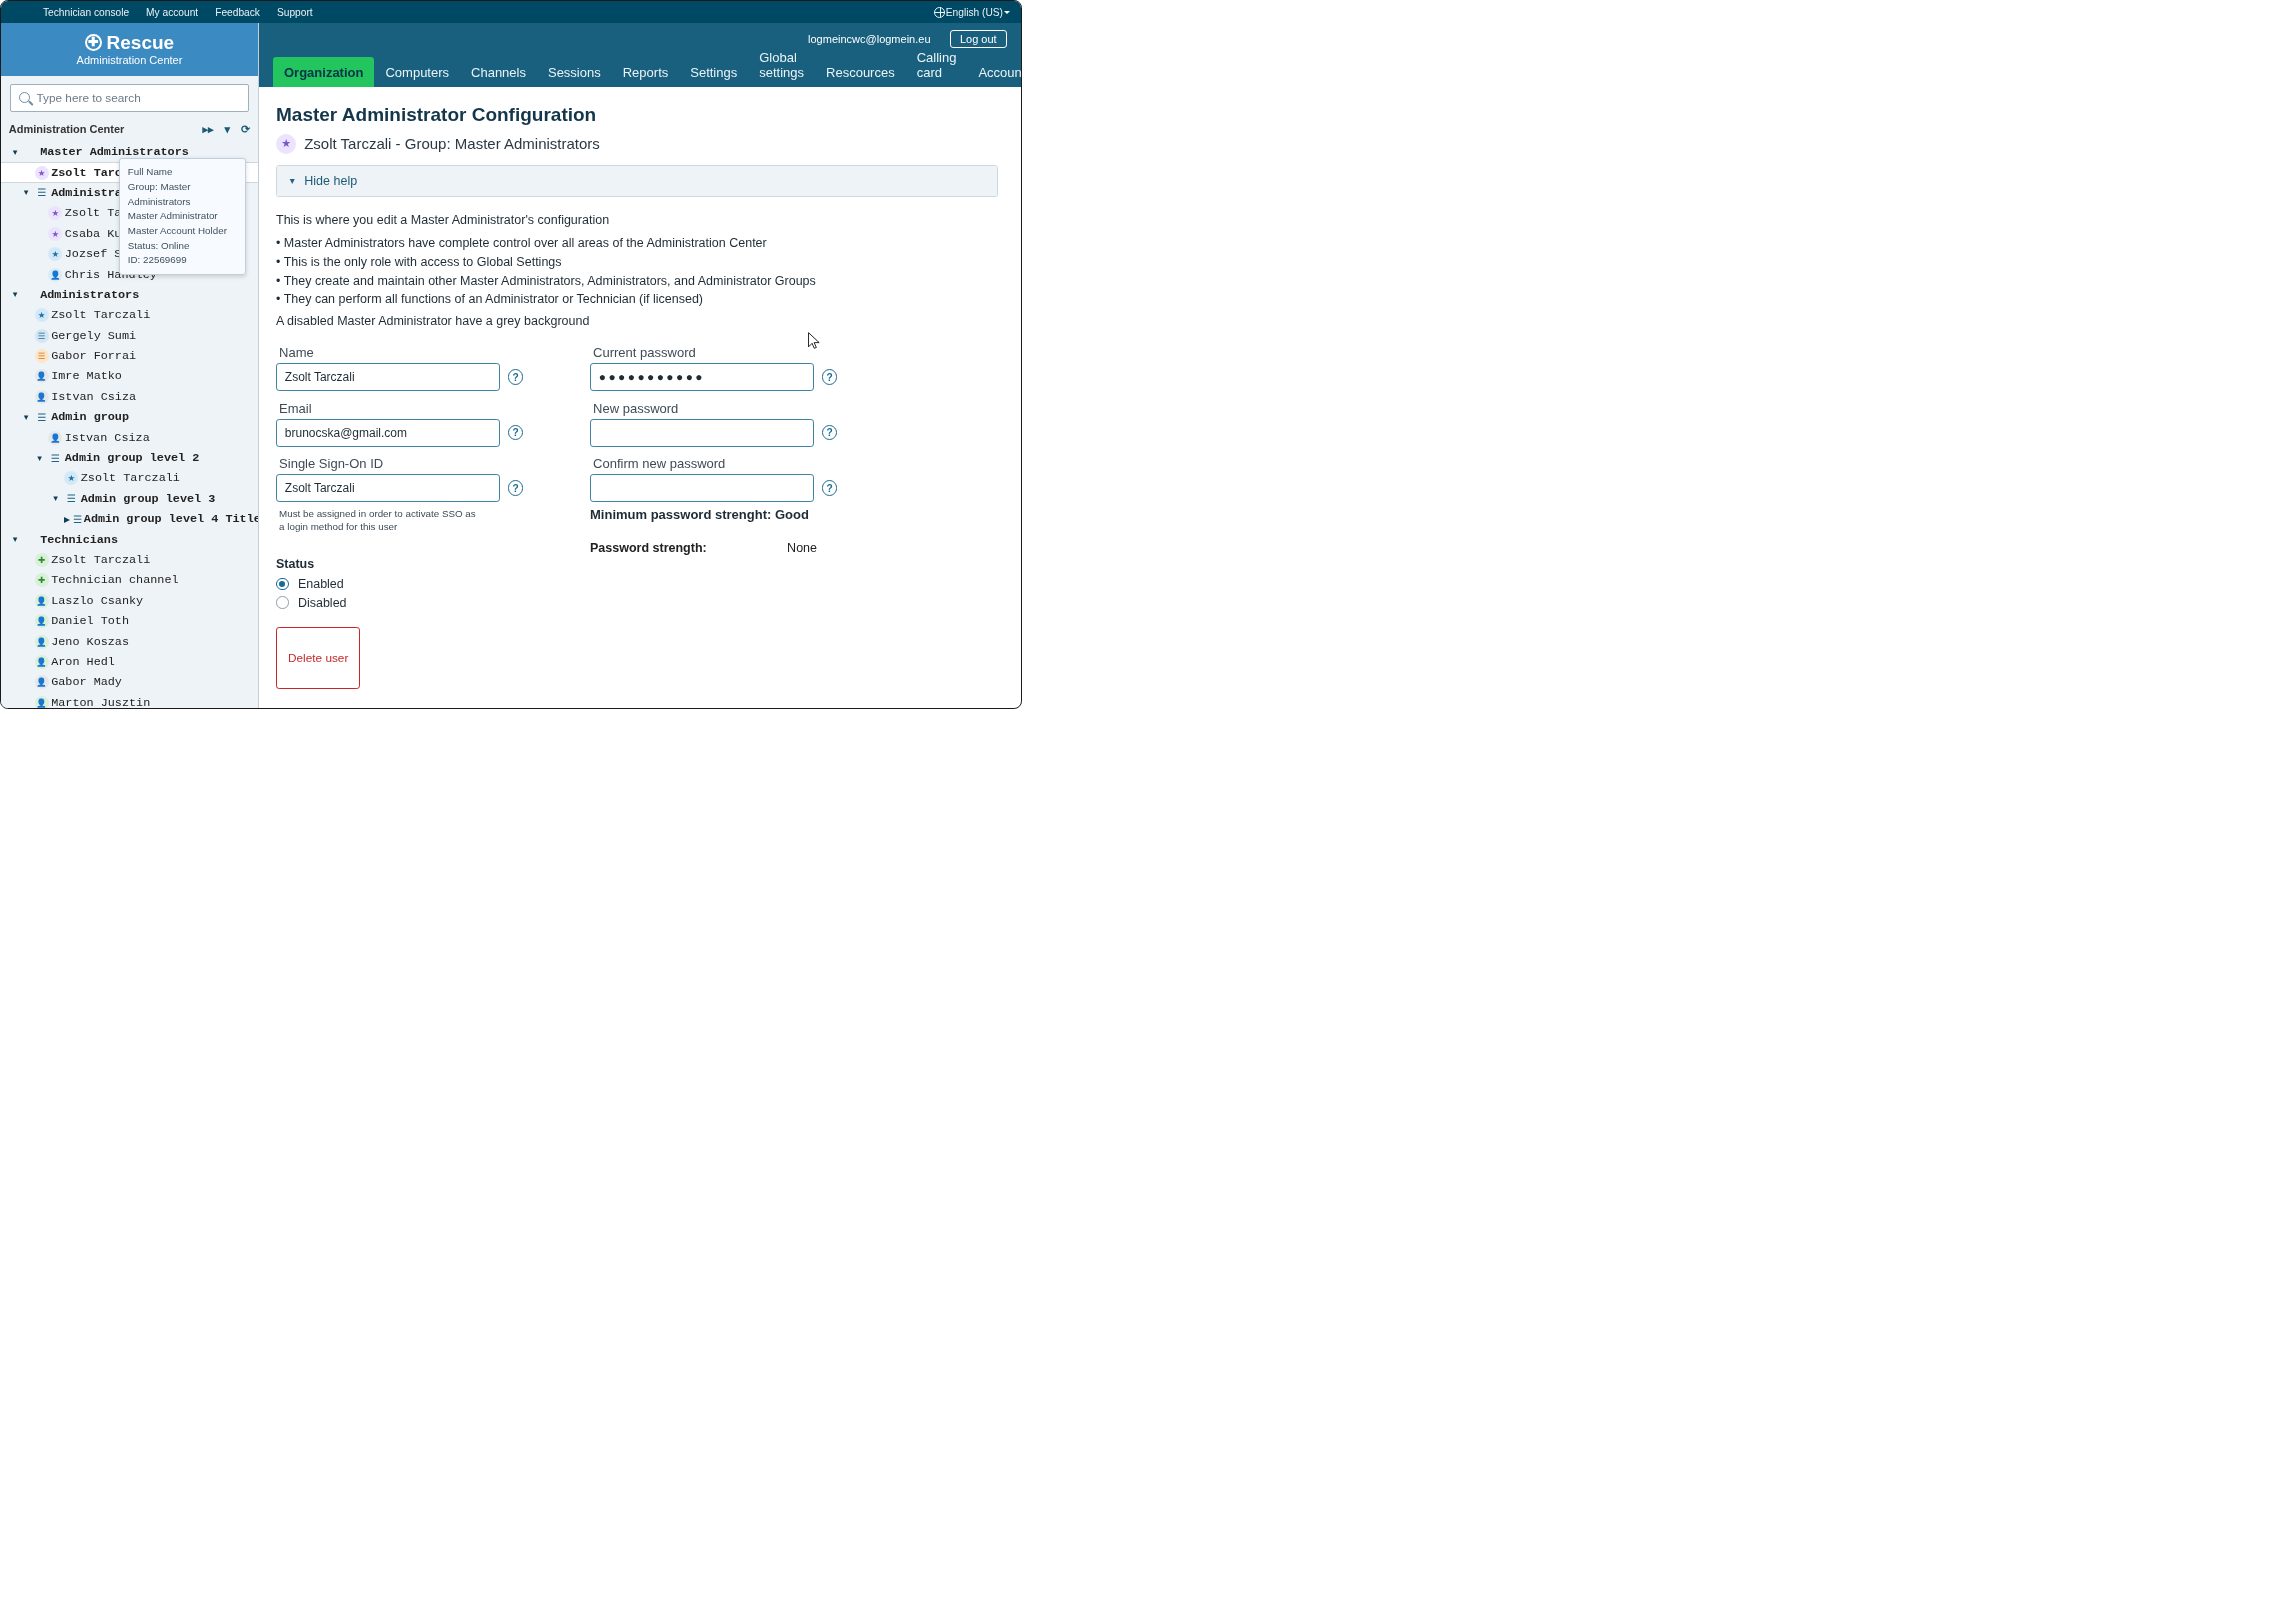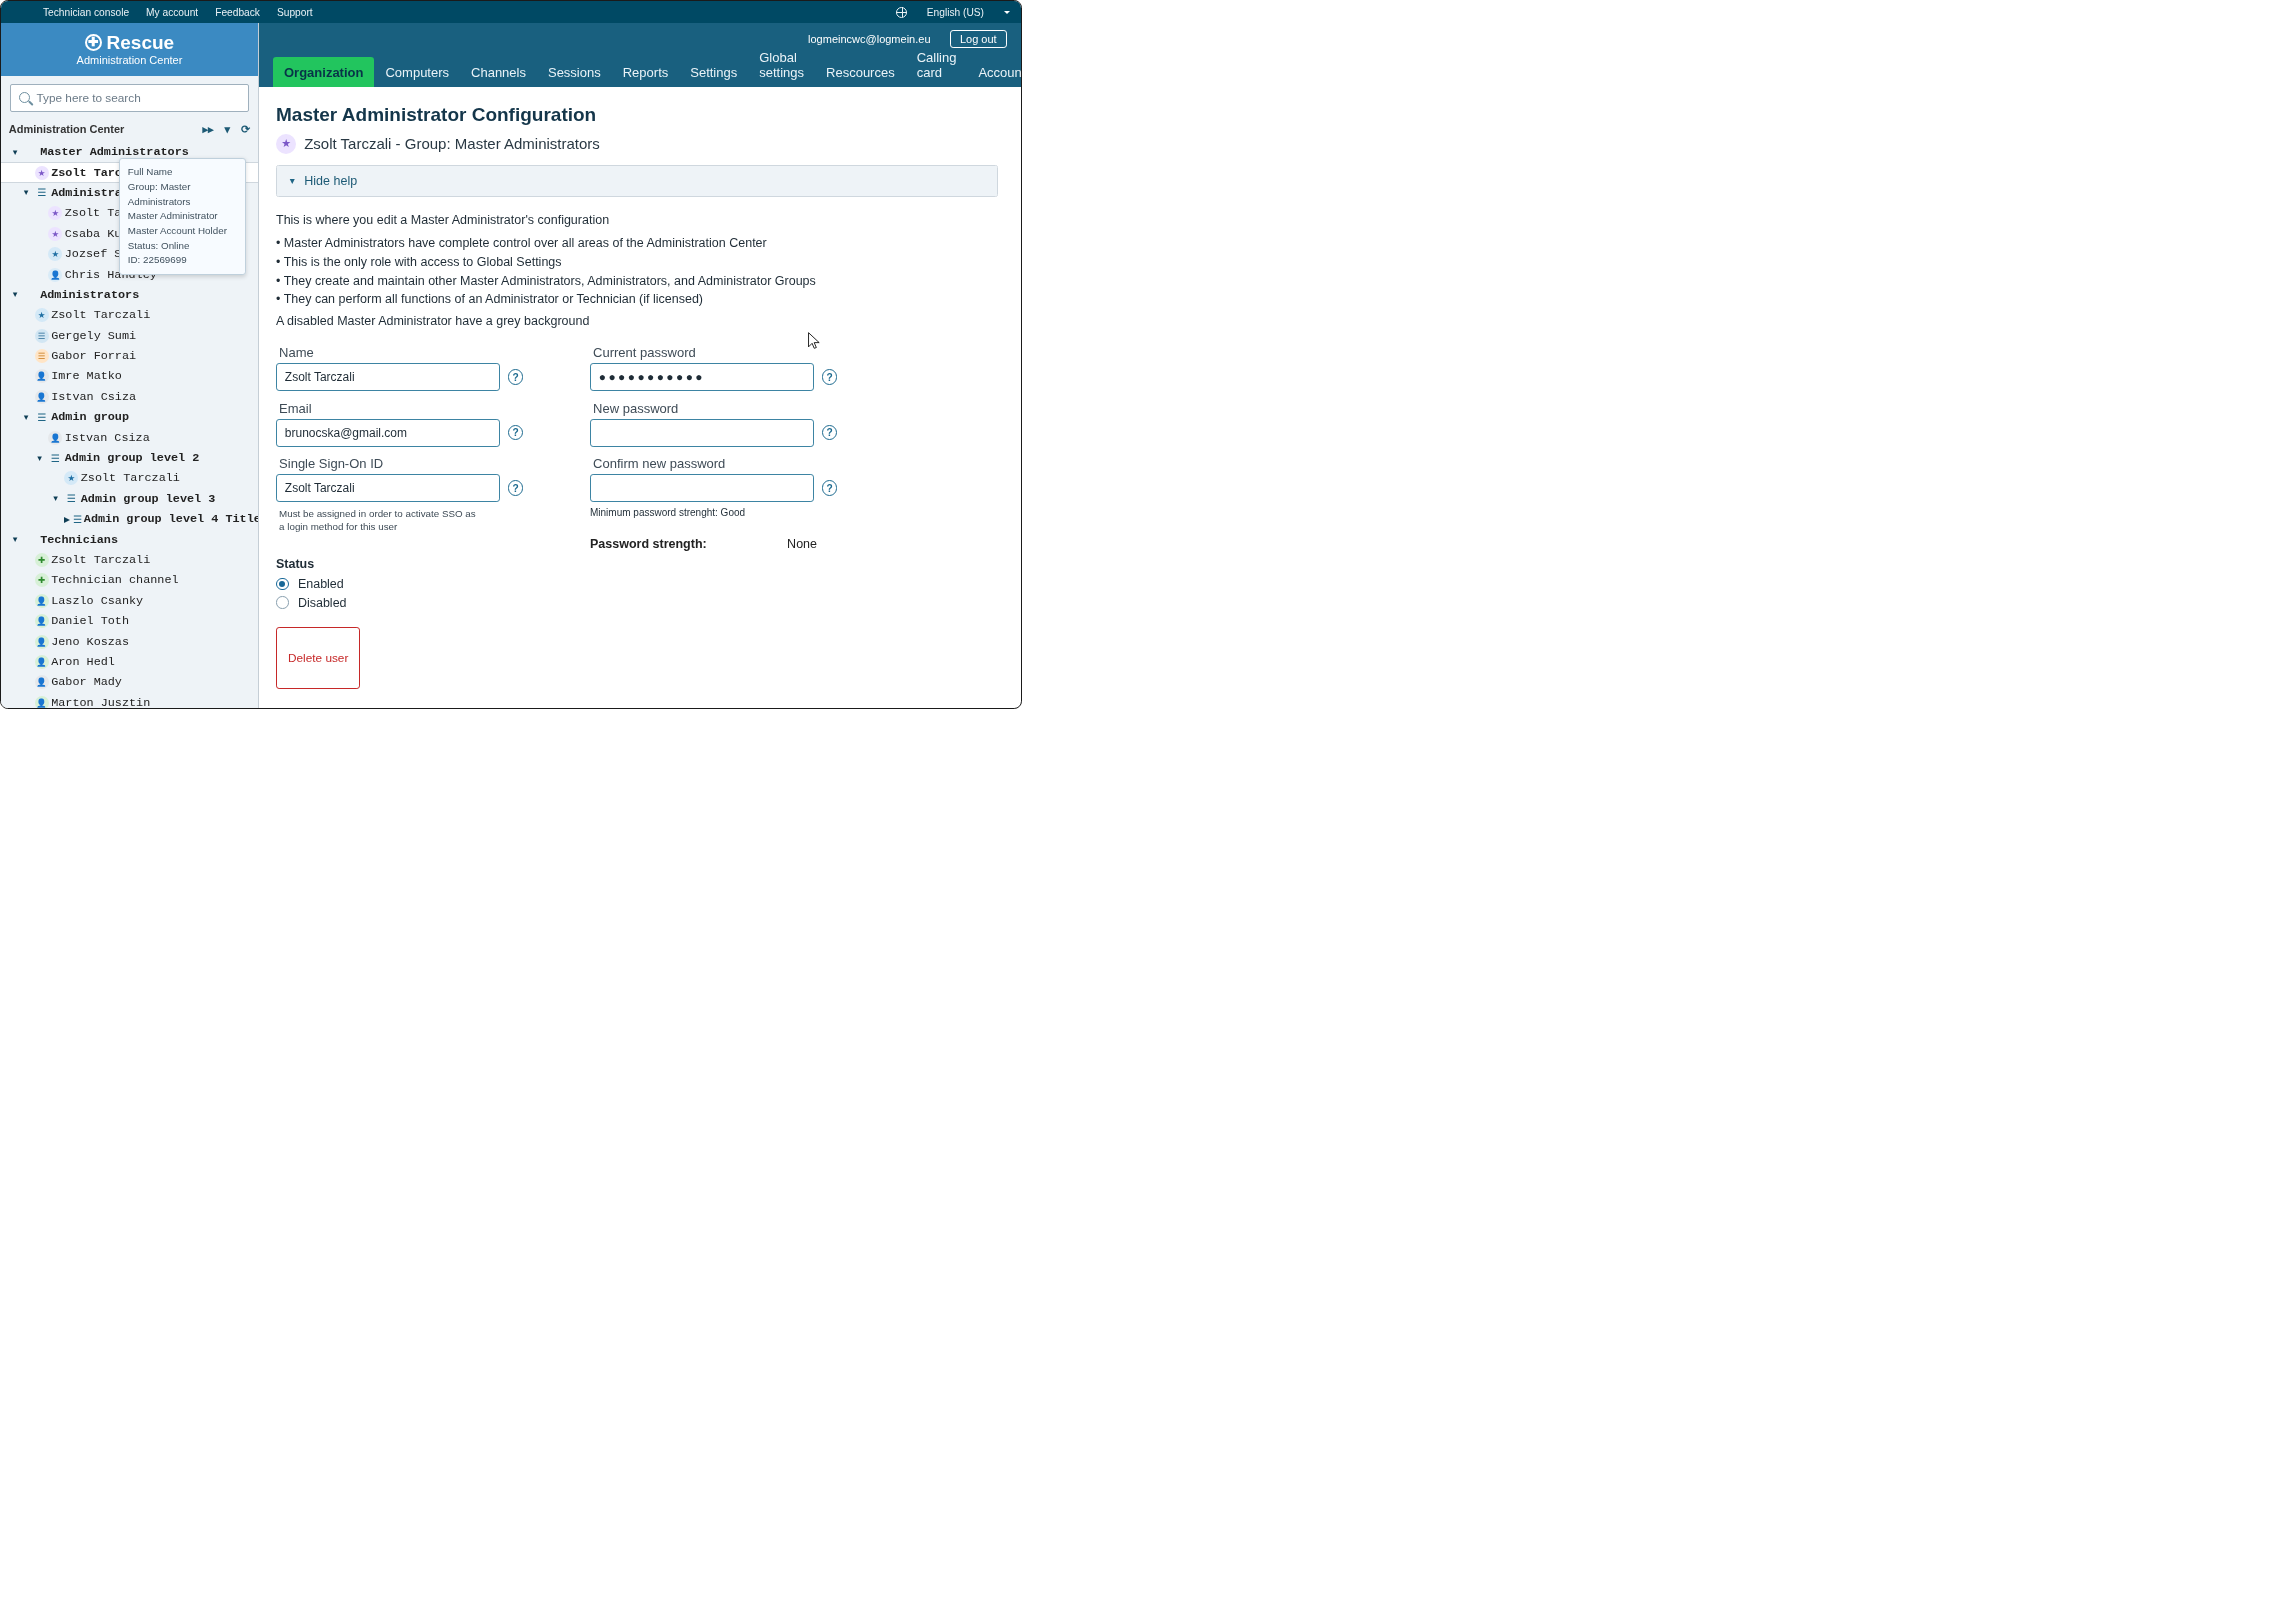--- a/index.html
+++ b/index.html
@@ -40,21 +40,21 @@
   .topbar {
     height: 22px;
     background: var(--top-bar);
     display: flex;
     align-items: center;
     color: #eaf2f6;
     font-size: 10.2px;
     padding: 0 11px;
   }
   .topbar .left { display: flex; gap: 17px; padding-left: 31px;}
-  .topbar .right { margin-left: auto; display: flex; align-items: center; gap: 20px; }
+  .topbar .right { margin-left: auto; display: flex; align-items: center; gap: 1px; }
   .topbar a { color: #eaf2f6; text-decoration: none; cursor: pointer; }
   .globe {
     width: 11px; height: 11px; border: 1.1px solid #eaf2f6; border-radius: 50%;
     position: relative;
   }
   .globe::before, .globe::after { content: ""; position: absolute; background: none; border: 0.8px solid #eaf2f6; }
   .globe::before { left: 4.7px; top: -0.8px; bottom: -0.8px; width: 0; border-width: 0 0.8px 0 0; }
   .globe::after { left: -0.8px; right: -0.8px; top: 4.7px; height: 0; border-width: 0 0 0.8px 0; }
   .caret-down {
     width: 0; height: 0; border: 3.9px solid transparent; border-top-color: #fff; margin-top:3.9px;
@@ -189,21 +189,21 @@
   .field input {
     flex: 0 0 224px; height: 28px; border: 1.2px solid var(--field-border-soft);
     border-radius: 3.1px; padding: 0 7.8px; font-size: 12px; color: #1f2c36; background:#fff;
   }
   .help-ic {
     width: 15.7px; height: 15.7px; border: 1.6px solid #1d6a8f; border-radius: 50%;
     color: #1d6a8f; font-weight: 900; display: inline-flex; align-items:center; justify-content:center;
     font-size: 10.2px; cursor: help;
   }
   .hint { font-size: 9.8px; color: #3e4b56; margin: 4.7px 0 0 3.1px; max-width: 204px; line-height: 1.35;}
-  .strong-hint { font-size: 10px; font-weight: 400; color: #1f2c36; margin: 4.7px 0 0 0;}
+  .strong-hint { font-size: 13px; font-weight: 700; color: #1f2c36; margin: 4.7px 0 0 0;}
   .pw-row { display:flex; justify-content: space-between; margin-top: 19px; font-size:12.5px; font-weight: 700; max-width:227px;}
   .status-block { margin-top: 23.5px; }
   .status-title { font-weight: 700; font-size: 12.5px; color: #1f2c36; margin-bottom: 6.3px;}
   .radio { display: flex; align-items: center; gap: 9.4px; font-size: 12.5px; color: #1f2c36; margin: 4.7px 0;}
   .rb { width: 12.5px; height: 12.5px; border: 1.6px solid #186898; border-radius: 50%; display:inline-flex; align-items:center; justify-content:center;}
   .rb.on::after { content: ""; width: 6.3px; height: 6.3px; border-radius: 50%; background: #186898;}
   .rb.off { border-color: #8aa0af; }
   .delete-btn {
     margin-top: 12.5px; border: 1.2px solid var(--red); color: var(--red);
     background: #fff; padding: 23px 11px; border-radius: 3.1px; font-size: 11.8px; cursor:pointer;

